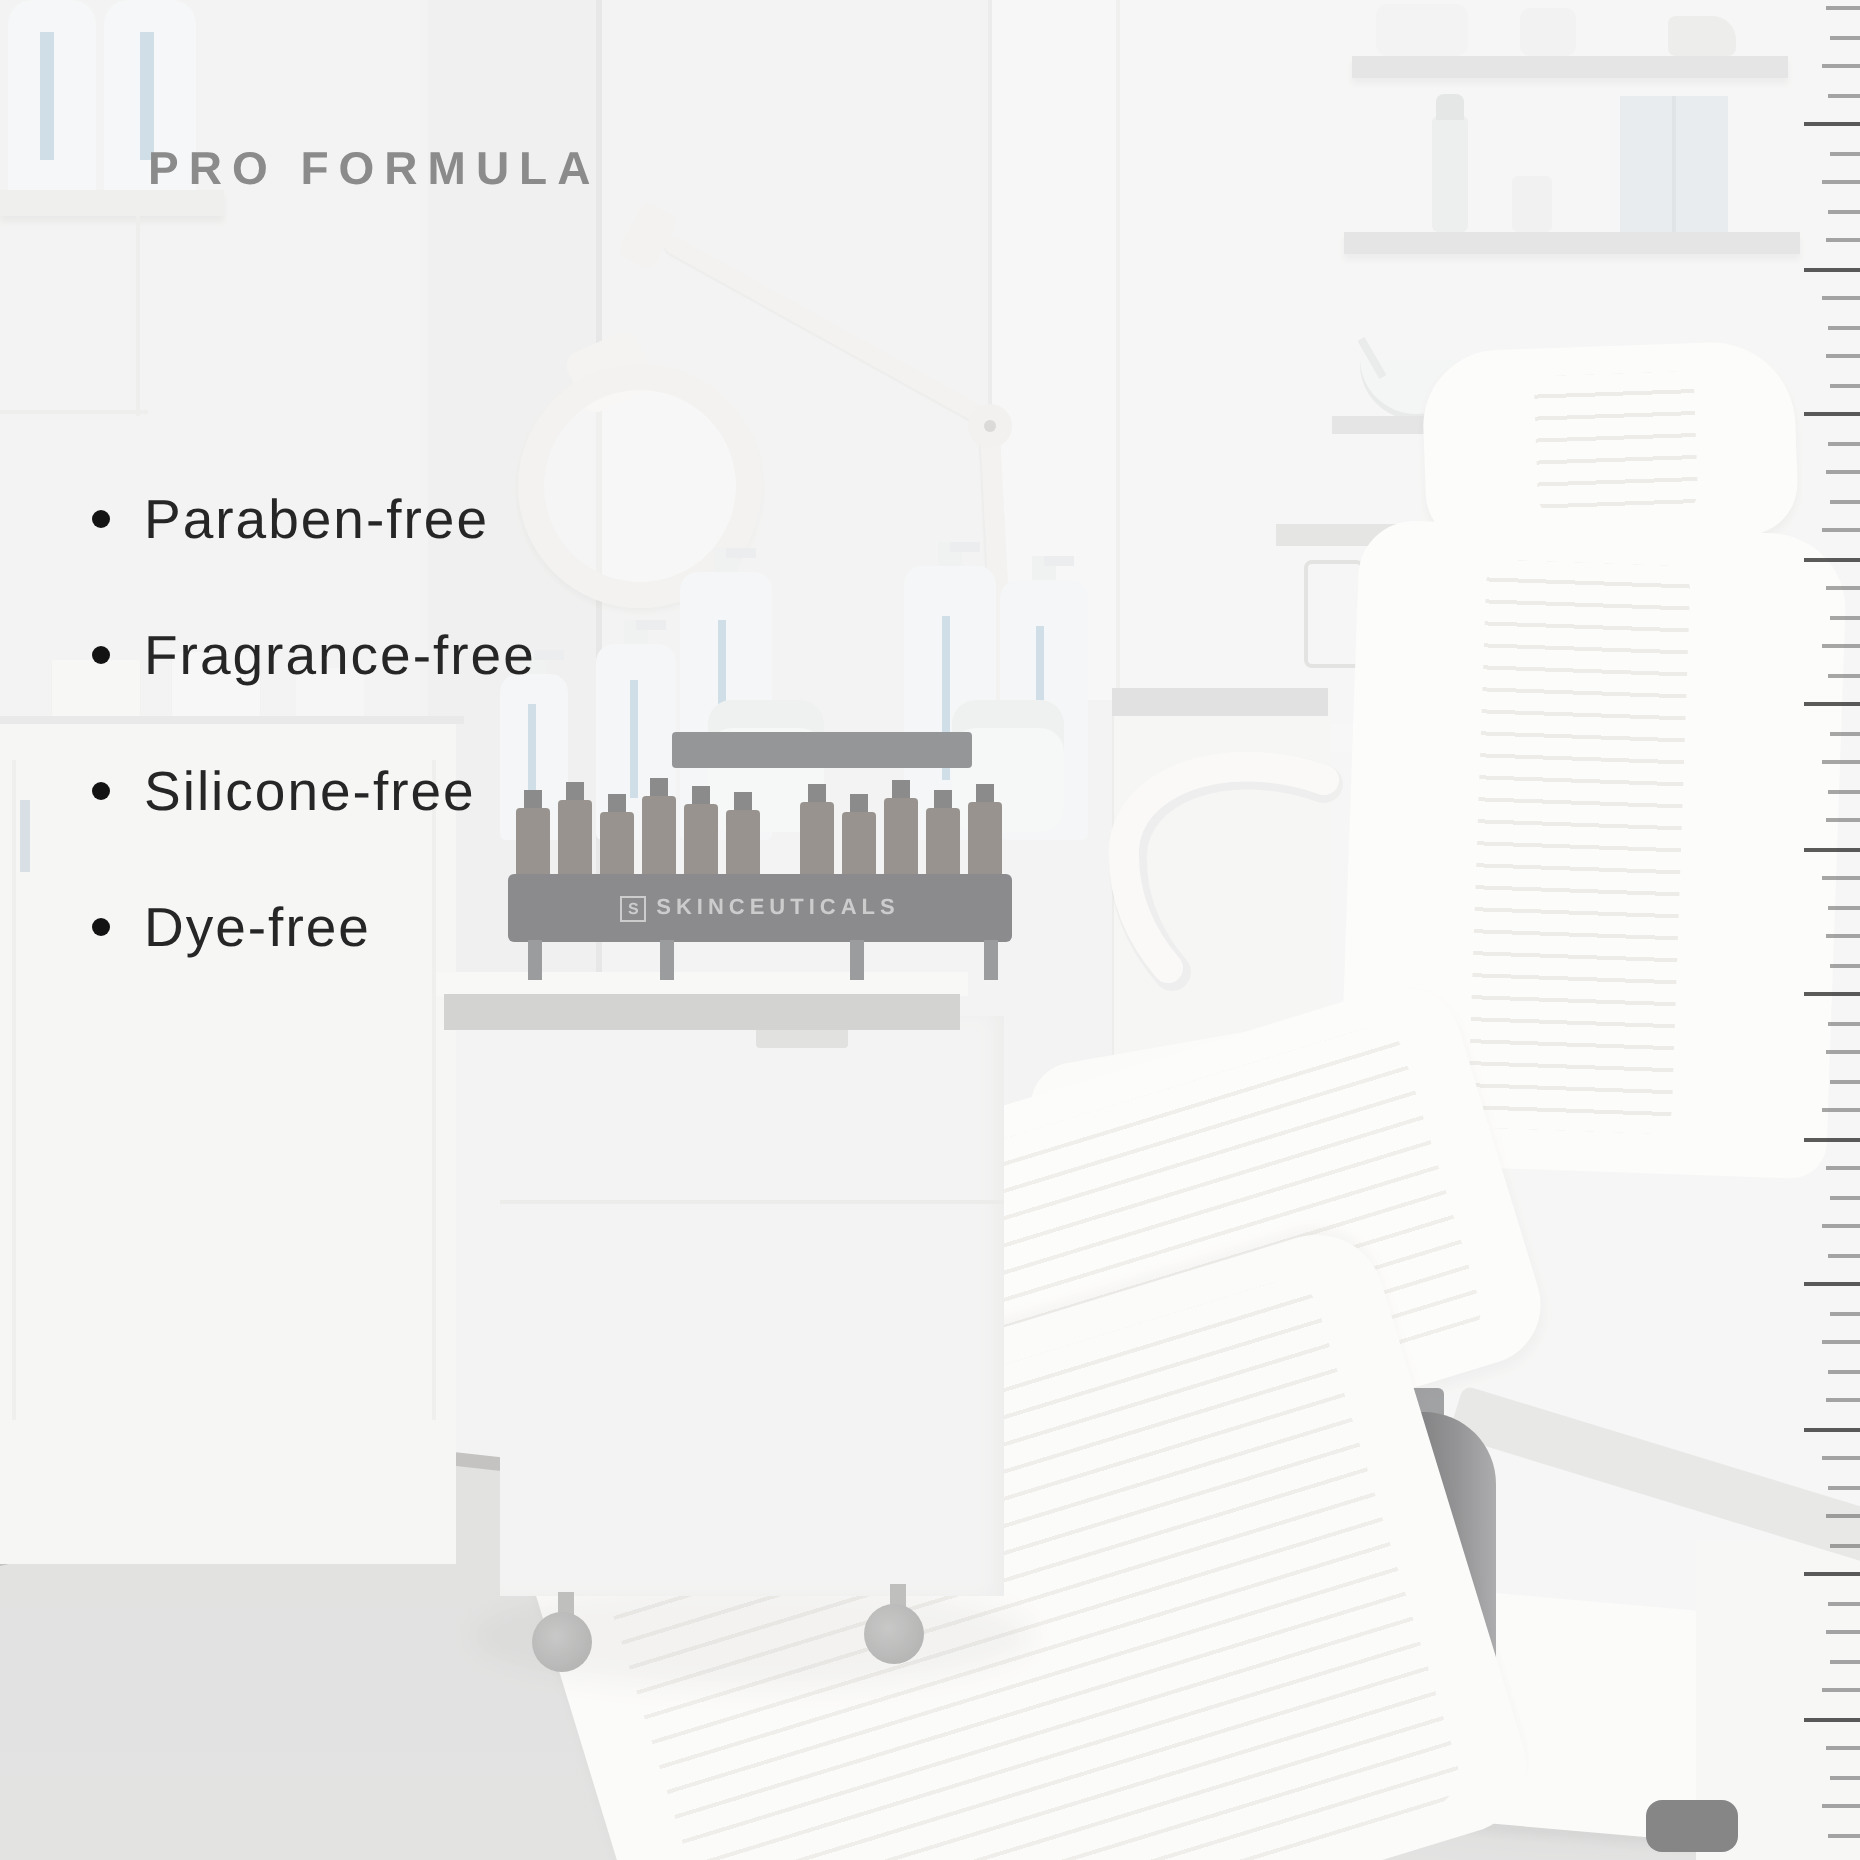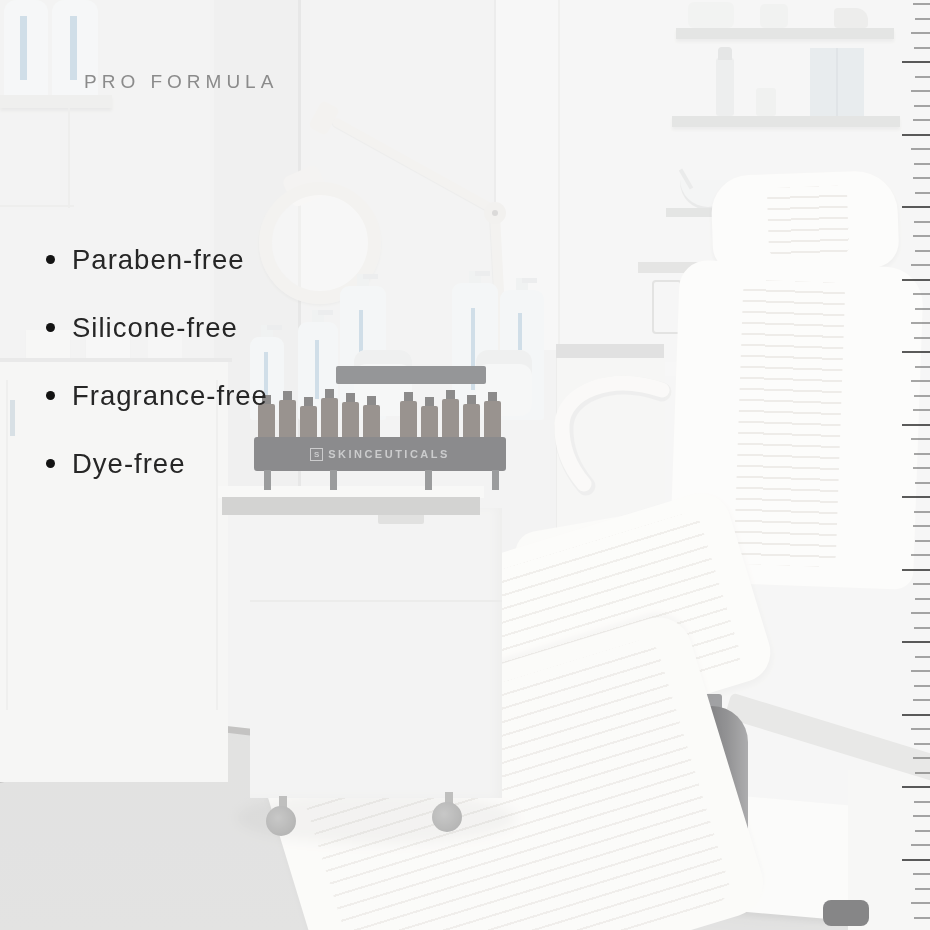--- a/index.html
+++ b/index.html
@@ -21,21 +21,21 @@
   
   .stitch{position:absolute;background:repeating-linear-gradient(180deg,transparent 0 9px,rgba(203,198,189,0.55) 9px 11px);}
   .stitch13{position:absolute;background:repeating-linear-gradient(180deg,transparent 0 11px,rgba(203,198,189,0.45) 11px 13px);}
   
   .rack-logo{position:absolute;left:254px;top:437px;width:252px;height:34px;background:#2c2d31;border-radius:3px;
     display:flex;align-items:center;justify-content:center;gap:5px;}
   .rack-logo .lmark{width:11px;height:11px;border:1px solid #a2a3a5;color:#a2a3a5;font-size:8px;line-height:11px;
     text-align:center;font-weight:bold;}
   .rack-logo .ltxt{color:#a2a3a5;font-size:11px;letter-spacing:2.5px;text-transform:uppercase;font-weight:bold;}
   
-  .eyebrow{position:absolute;left:84px;top:71px;font-size:19px;font-weight:normal;letter-spacing:5px;color:#8b8b8b;}
+  .eyebrow{position:absolute;left:74px;top:71px;font-size:23px;font-weight:bold;letter-spacing:5px;color:#8b8b8b;}
   .heading{position:absolute;left:71px;top:164px;font-size:29px;font-weight:bold;letter-spacing:0.5px;color:#131313;}
   ul.benefits{position:absolute;left:44px;top:237px;width:500px;margin:0;padding:0;list-style:none;}
   ul.benefits li{position:relative;padding-left:28px;font-size:27.5px;line-height:45px;margin-bottom:23px;
     letter-spacing:1px;color:#262626;}
   ul.benefits li::before{content:"";position:absolute;left:2px;top:18px;width:9px;height:9px;border-radius:50%;background:#131313;}
 </style>
 </head>
 <body>
 
 <div class="canvas">
@@ -274,19 +274,19 @@
       <div style="position: absolute; right: 0px; top: 873px; width: 17px; height: 2px; background: rgba(80, 80, 80, 0.5);"></div>
       <div style="position: absolute; right: 0px; top: 887.5px; width: 15px; height: 2px; background: rgba(80, 80, 80, 0.5);"></div>
       <div style="position: absolute; right: 0px; top: 902px; width: 19px; height: 2px; background: rgba(80, 80, 80, 0.5);"></div>
       <div style="position: absolute; right: 0px; top: 916.5px; width: 16px; height: 2px; background: rgba(80, 80, 80, 0.5);"></div>
     </div>
 
   <div class="content">
     <div class="eyebrow">PRO FORMULA</div>
     <ul class="benefits">
         <li><span>Paraben-free</span></li>
+        <li><span>Fragrance-free</span></li>
         <li><span>Silicone-free</span></li>
-        <li><span>Fragrance-free</span></li>
         <li><span>Dye-free</span></li>
       </ul>
   </div>
 
 </div>
 
 </body></html>

